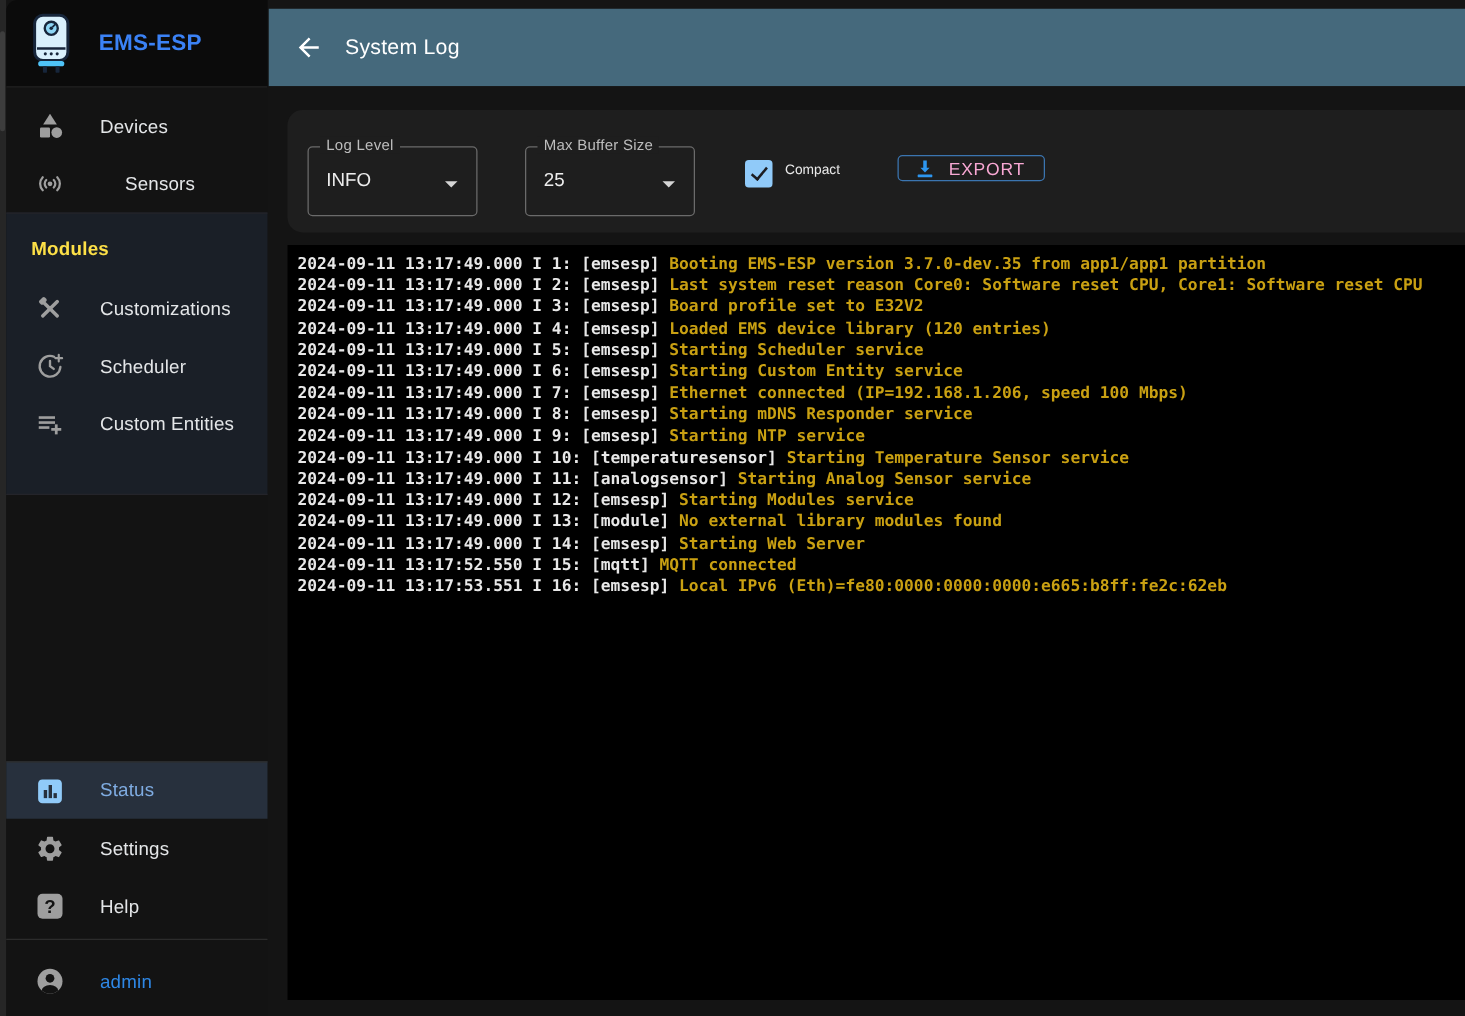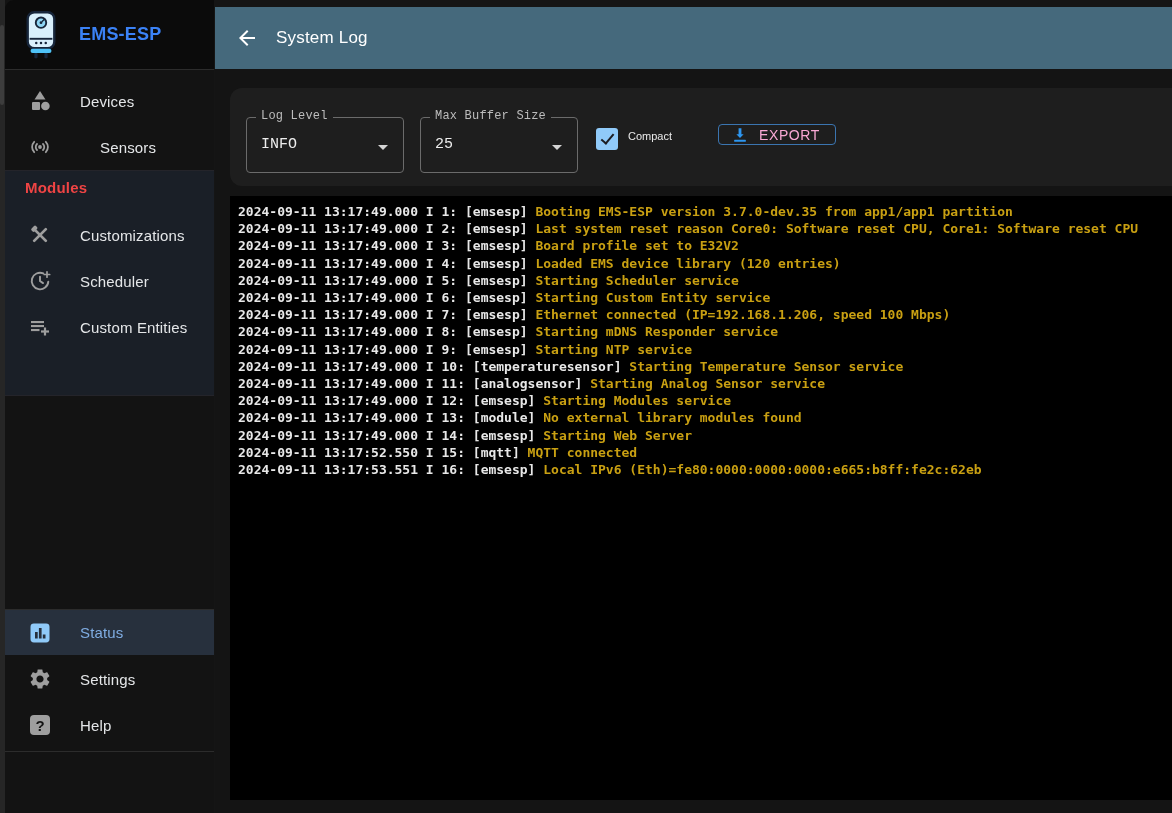--- a/index.html
+++ b/index.html
@@ -29,21 +29,21 @@
   .nav-item .ico { width:24px; height:24px; margin-left:23px; flex:0 0 24px; display:flex; align-items:center; justify-content:center; }
   .nav-item .lab { margin-left:28px; font-size:15px; font-weight:500; color:#e4e6e8; letter-spacing:.15px; }
 
   .row-devices  { top:78px; }
   .row-sensors  { top:124px;gap:20px; }
 
   .modules-section {
     position:absolute; left:0; top:170px; width:209px; height:226px;
     background:#1a1f27; border-top:1px solid #24242a; border-bottom:1px solid #24242a;
   }
-  .modules-header { padding:8px 0 0 20px; color:#ef4444; font-size:15px; font-weight:bold; letter-spacing:.2px; }
+  .modules-header { padding:20px 0 0 20px; color:#fde047; font-size:15px; font-weight:bold; letter-spacing:.2px; }
   .modules-section .nav-item { position:relative; top:auto; }
   .modules-items { margin-top:16px; }
 
   .row-status   { top:609px; background:#27303d; border-top:1px solid #2c2c2c; }
   .row-status .lab { color:#7face2; }
   .row-settings { top:656px; }
   .row-help     { top:702px; }
 
   .sidebar-divider { position:absolute; left:0; top:751px; width:209px; border-top:1px solid #2c2c2c; }
   .row-admin { top:757px; height:56px; }
@@ -64,22 +64,22 @@
   .appbar .title { color:#ffffff; font-size:17px; font-weight:400; margin-left:17px; letter-spacing:.2px; }
 
   
   .content-bg { position:absolute; left:215px; top:69px; right:0; bottom:0; background:#141414; }
 
   .controls-card {
     position:absolute; left:230px; top:88px; right:0; height:98px;
     background:#1e1e1e; border-radius:12px 0 0 12px;
   }
   .mui-select {
-    position:absolute; top:29px; height:56px; width:158px;
-    border:1px solid #6b6b6b; border-radius:4px; cursor:pointer; background:transparent;font-family:Liberation Mono, monospace;
+    position:absolute; top:29px; height:56px; width:136px;
+    border:1px solid #6b6b6b; border-radius:4px; cursor:pointer; background:transparent;
   }
   .mui-select .flabel {
     position:absolute; top:-9px; left:9px; padding:0 5px;
     background:#1e1e1e; color:#bdbdbd; font-size:12px; letter-spacing:.2px;
   }
   .mui-select .val { position:absolute; left:14px; top:18px; color:#ededed; font-size:15px; font-weight:500; }
   .mui-select .arrow { position:absolute; right:8px; top:17px; width:24px; height:24px; }
   .sel-loglevel { left:16px; }
   .sel-buffer   { left:190px; }
 
@@ -227,20 +227,37 @@
 
   <div class="nav-item row-help">
     <span class="ico">
         <span class="help-chip">?</span>
       </span>
     <span class="lab">Help</span>
   </div>
 
   <div class="sidebar-divider"></div>
 
+  <div class="nav-item row-admin">
+    <span class="ico">
+      <svg viewBox="0 0 24 24">
+        <defs>
+            <clipPath id="accClip">
+              <circle cx="12" cy="12" r="10"></circle>
+            </clipPath>
+          </defs>
+        <circle cx="12" cy="12" r="10" fill="#9e9e9e"></circle>
+        <g clip-path="url(#accClip)">
+          <circle cx="12" cy="9.6" r="3.5" fill="#131313"></circle>
+          <ellipse cx="12" cy="19.6" rx="6.6" ry="4.6" fill="#131313"></ellipse>
+        </g>
+      </svg>
+    </span>
+    <span class="lab">admin</span>
+  </div>
 </aside>
 
 <header class="appbar">
   <span class="back">
     <svg viewBox="0 0 24 24" fill="#ffffff">
       <path d="M20 11H7.83l5.59-5.59L12 4l-8 8 8 8 1.41-1.41L7.83 13H20v-2z"></path>
     </svg>
   </span>
   <span class="title">System Log</span>
 </header>

